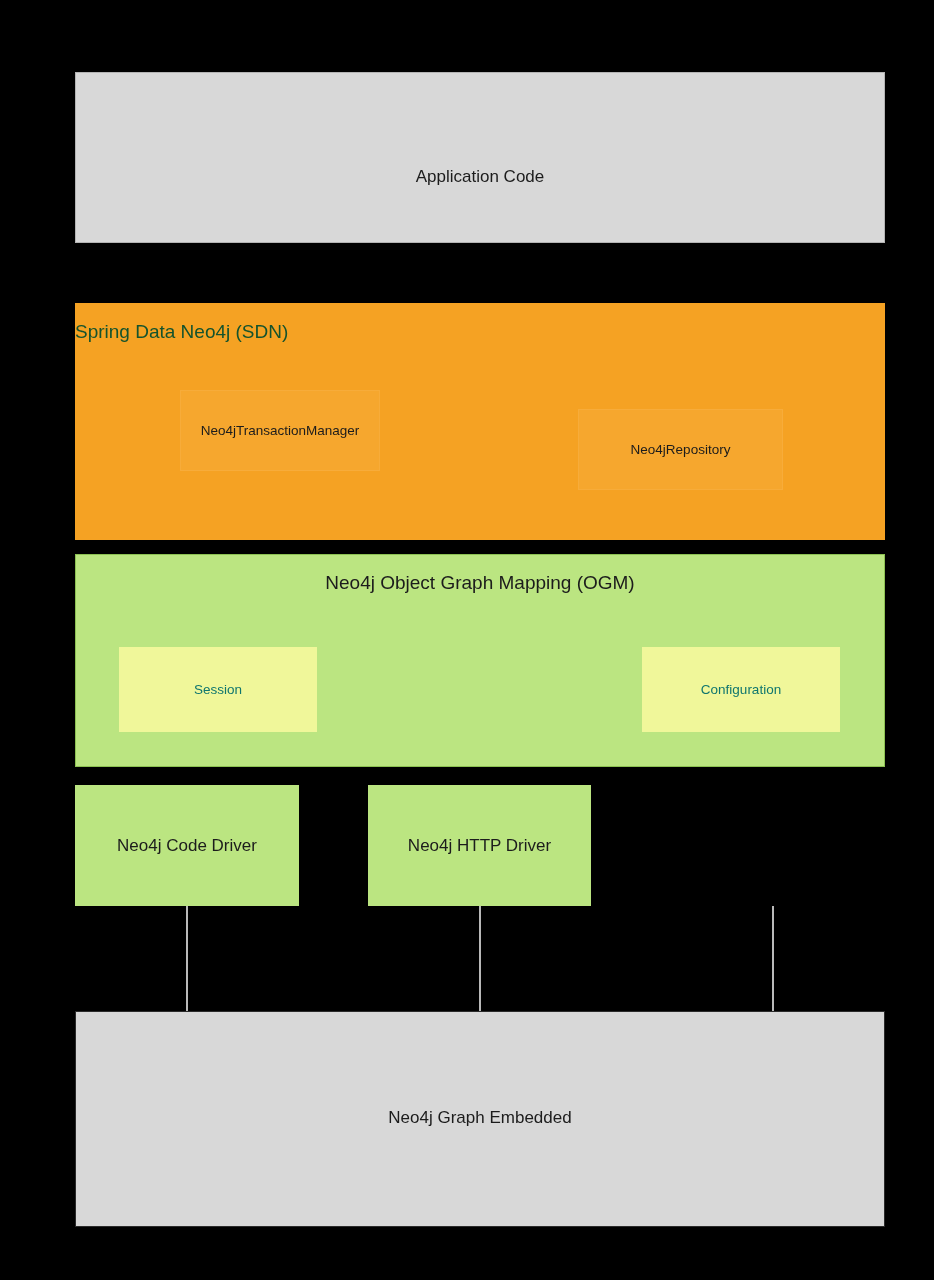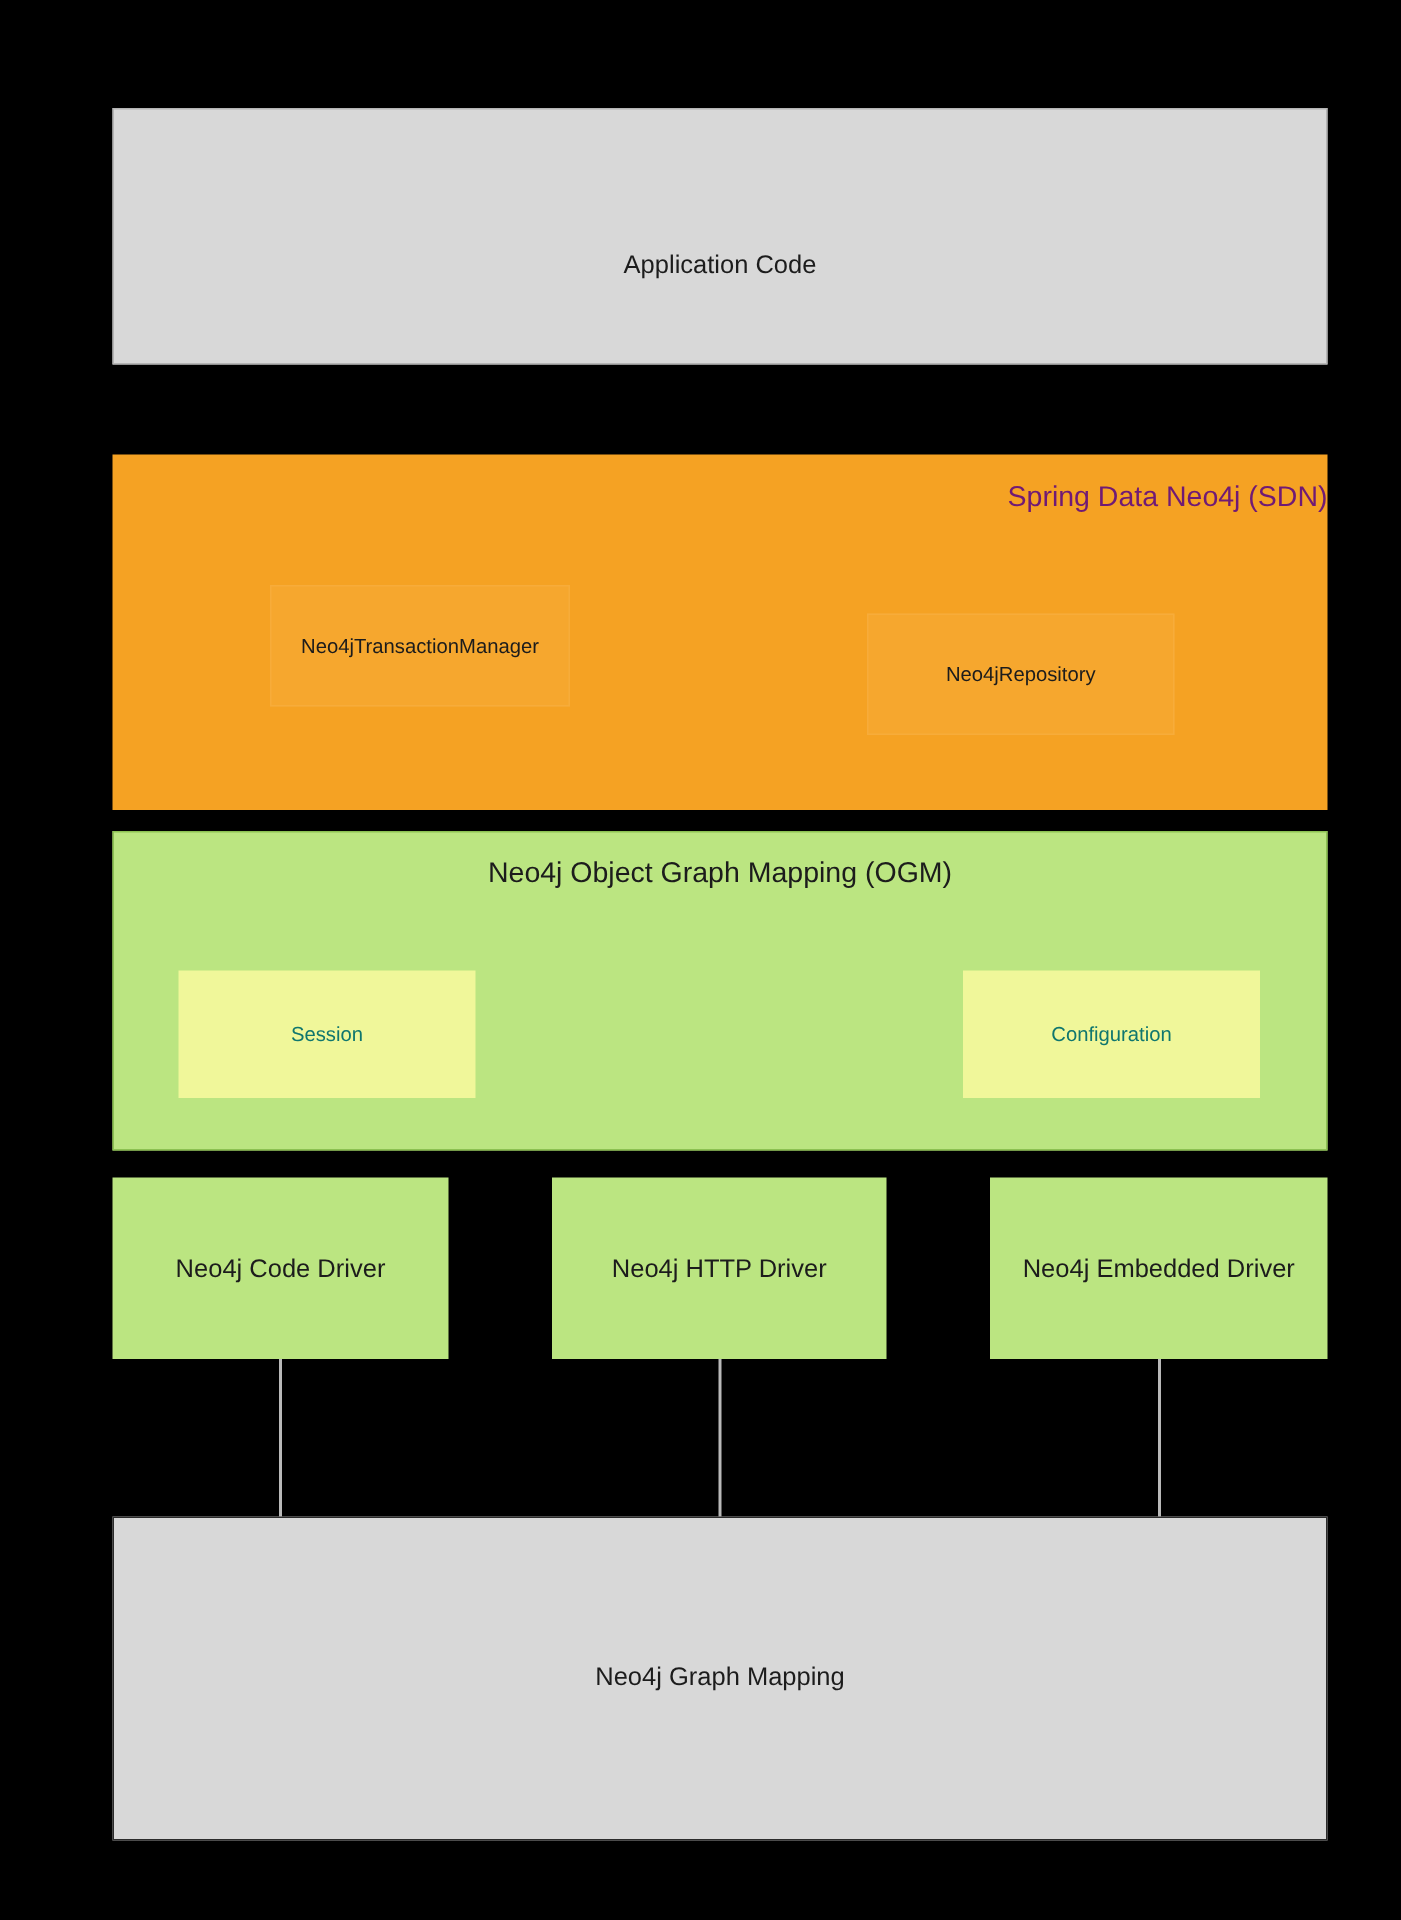--- a/index.html
+++ b/index.html
@@ -45,25 +45,25 @@
   .sdn {
     left: 75px;
     top: 303px;
     width: 810px;
     height: 237px;
     background: #f5a223;
   }
   .sdn-title {
     position: absolute;
     left: 0;
-    right: 0;
+    right: 14px;
     top: 18px;
-    text-align: right;
+    text-align: left;
     font-size: 19px;
-    color: #701a75;
+    color: #14532d;
   }
   .sdn-inner {
     position: absolute;
     top: 87px;
     height: 81px;
     background: #f6a72e;
     border: 1px solid #f7ac3a;
     box-sizing: border-box;
     display: flex;
     align-items: center;
@@ -167,23 +167,22 @@
   </div>
 
   <div class="layer ogm">
     <div class="ogm-title">Neo4j Object Graph Mapping (OGM)</div>
     <div class="ogm-inner ogm-inner-0">Session</div>
     <div class="ogm-inner ogm-inner-2">Configuration</div>
   </div>
 
   <div class="layer driver driver-0">Neo4j Code Driver</div>
   <div class="layer driver driver-1">Neo4j HTTP Driver</div>
-  <div class="layer driver driver-2">Neo4j Embedded Driver</div>
 
   <div class="connector connector-0"></div>
   <div class="connector connector-1"></div>
   <div class="connector connector-2"></div>
 
   <div class="layer graphdb">
-    <div class="graphdb-label">Neo4j Graph Mapping</div>
+    <div class="graphdb-label">Neo4j Graph Embedded</div>
   </div>
 
 </div>
 
 </body></html>

